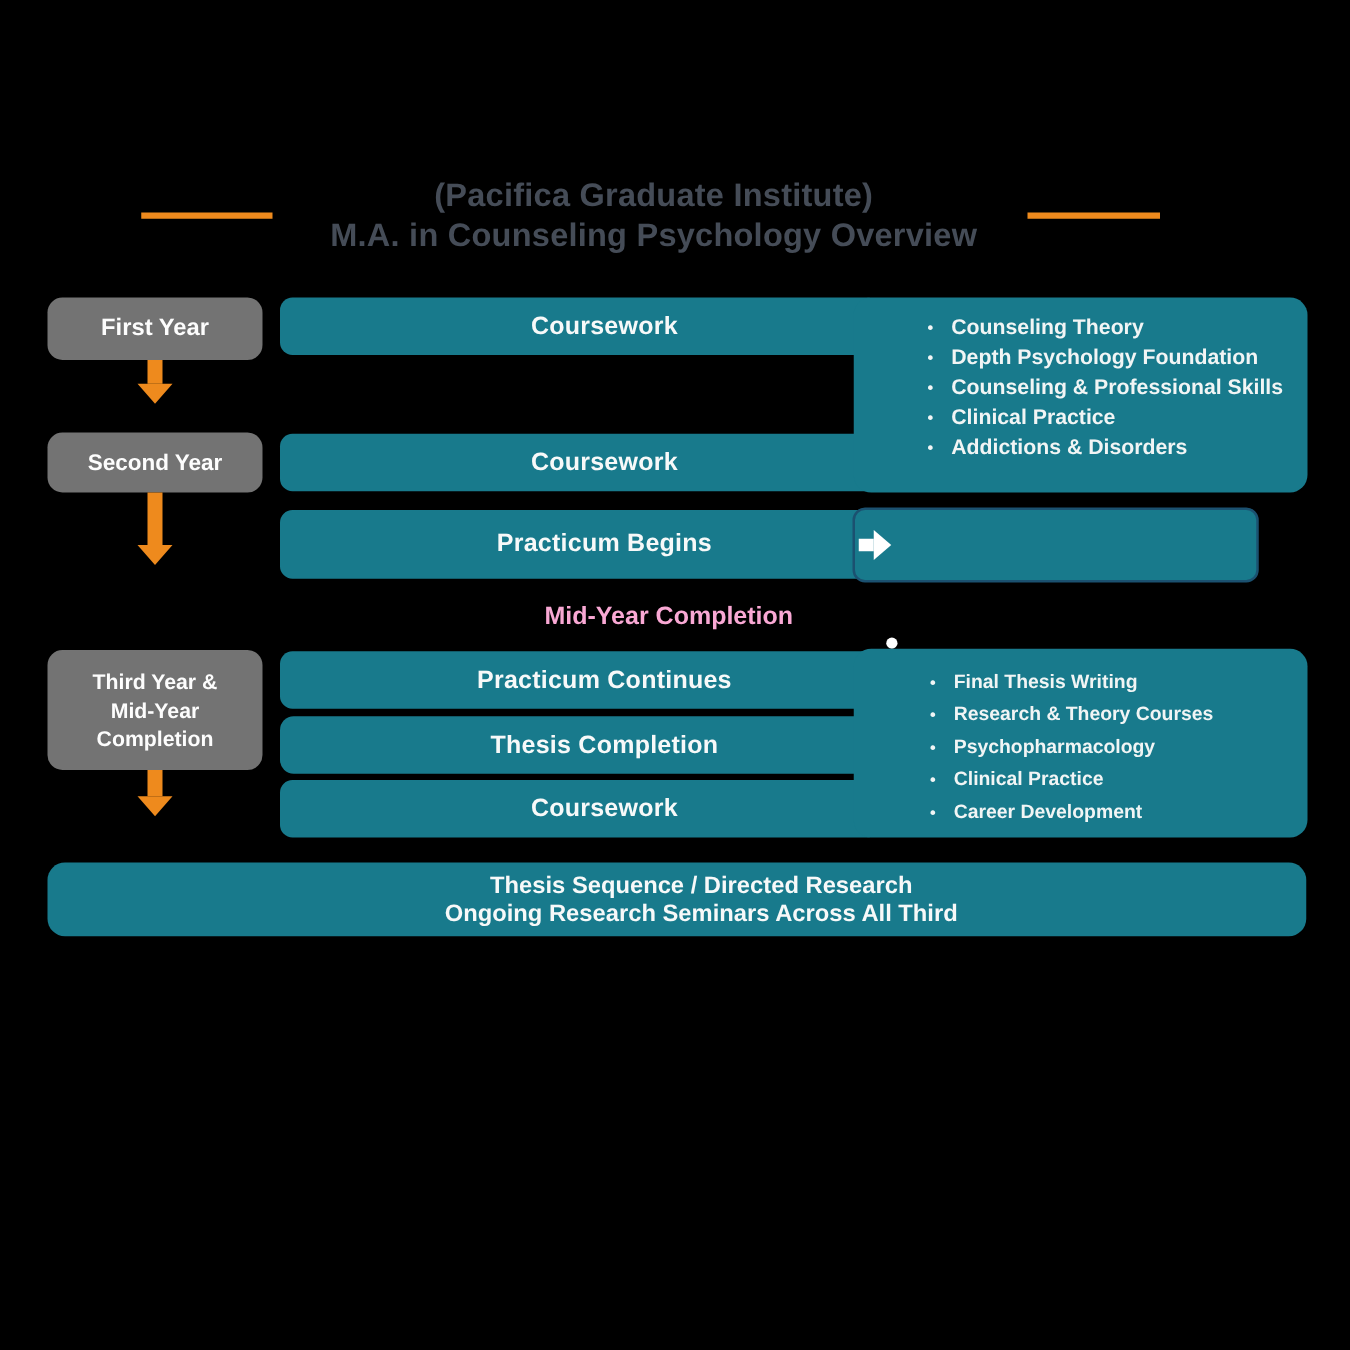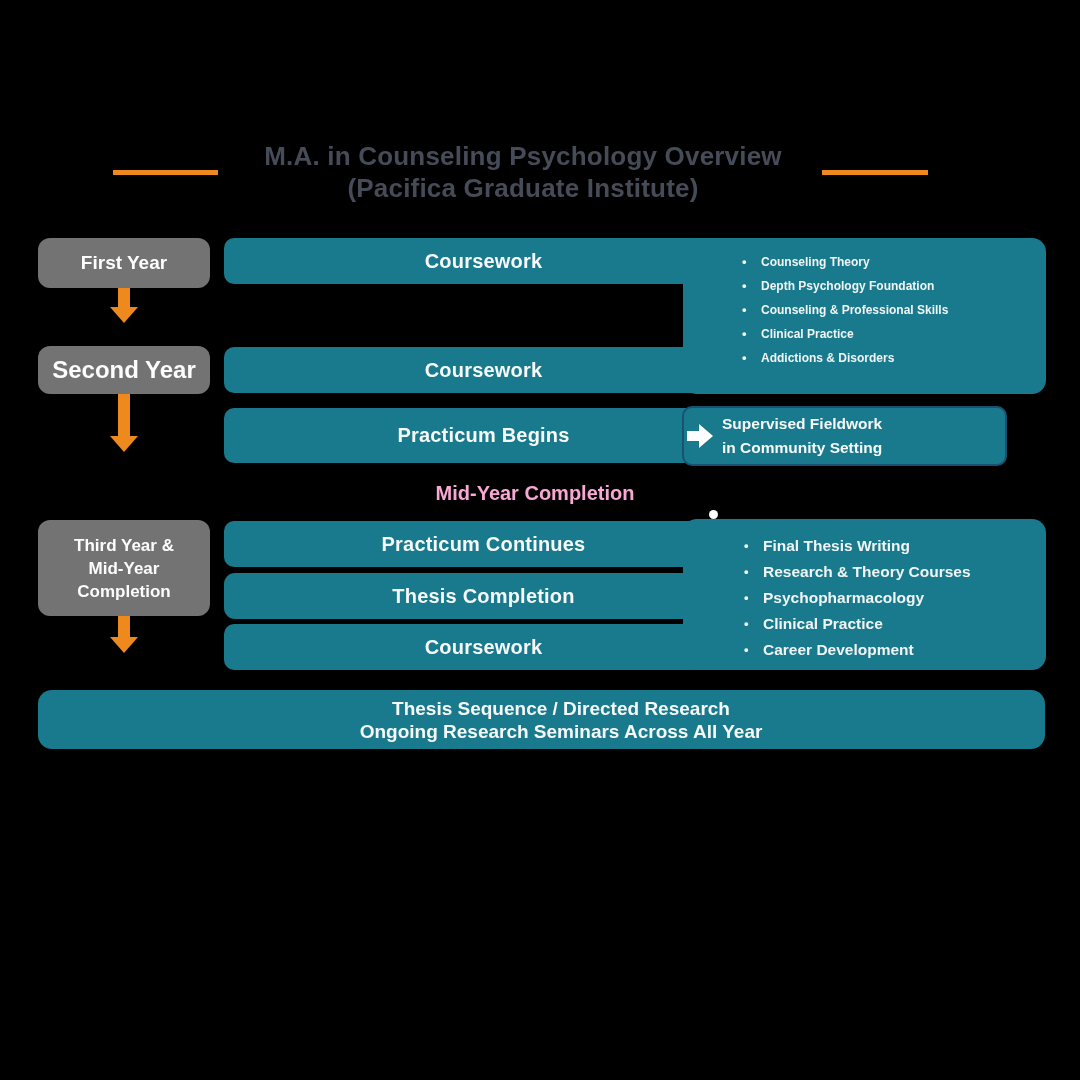--- a/index.html
+++ b/index.html
@@ -75,21 +75,21 @@
     border-radius: 14px;
   }
   .bullet-list {
     list-style: none;
     margin: 0;
     display: flex;
     flex-direction: column;
   }
   .bullet-list li {
     position: relative;
-    font-size: 12px;
+    font-size: 17px;
     font-weight: bold;
     color: #F1F5F5;
     padding-left: 19px;
   }
   .bullet-list li::before {
     content: "•";
     position: absolute;
     left: 0;
     top: 0;
     font-size: 13px;
@@ -189,21 +189,21 @@
     display: flex;
     flex-direction: column;
     align-items: center;
     justify-content: center;
     font-size: 19px;
     line-height: 23px;
     text-align: center;
   }
 
   .year-first  { top: 238px; height: 50px; font-size: 19px; }
-  .year-second { top: 346px; height: 48px; font-size: 24px; }
+  .year-second { top: 346px; height: 48px; font-size: 18px; }
   .year-third  { top: 520px; height: 96px; font-size: 17px; line-height: 23px; }
 
   .mb-cw1 { top: 238px; height: 46px; }
   .mb-cw2 { top: 347px; height: 46px; }
   .mb-pb  { top: 408px; height: 55px; }
   .mb-pc  { top: 521px; height: 46px; }
   .mb-tc  { top: 573px; height: 46px; border-radius: 11px; }
   .mb-cw3 { top: 624px; height: 46px; }
 
   .rb-y12 { top: 238px; height: 156px; }
@@ -216,22 +216,22 @@
   .arrow-3 { top: 616px; }
   .arrow-3 .stem { height: 21px; }
 </style>
 </head>
 <body>
 
 <div class="canvas">
 
   <div class="title-dash dash-left"></div>
   <div class="title-block">
+    <div>(Pacifica Graduate Institute)</div>
     <div>M.A. in Counseling Psychology Overview</div>
-    <div>(Pacifica Graduate Institute)</div>
   </div>
   <div class="title-dash dash-right"></div>
 
   <div class="orange-box year-first">
     <div>First Year</div>
   </div>
   <div class="down-arrow arrow-1">
     <div class="stem"></div>
     <div class="head"></div>
   </div>
@@ -283,36 +283,32 @@
       <li>Clinical Practice</li>
       <li>Addictions &amp; Disorders</li>
     </ul>
   </div>
 
   <div class="fieldwork-box">
     <div class="fieldwork-arrow">
       <div class="rstem"></div>
       <div class="rhead"></div>
     </div>
-    <div class="fieldwork-text">
-      <div>Supervised Fieldwork</div>
-      <div>in Community Setting</div>
-    </div>
   </div>
 
   <div class="white-dot"></div>
 
   <div class="teal-box right-box rb-y3">
     <ul class="bullet-list list-y3">
       <li>Final Thesis Writing</li>
       <li>Research &amp; Theory Courses</li>
       <li>Psychopharmacology</li>
       <li>Clinical Practice</li>
       <li>Career Development</li>
     </ul>
   </div>
 
   <div class="teal-box footer-box">
     <div>Thesis Sequence / Directed Research</div>
-    <div>Ongoing Research Seminars Across All Year</div>
+    <div>Ongoing Research Seminars Across All Third</div>
   </div>
 
 </div>
 
 </body></html>

